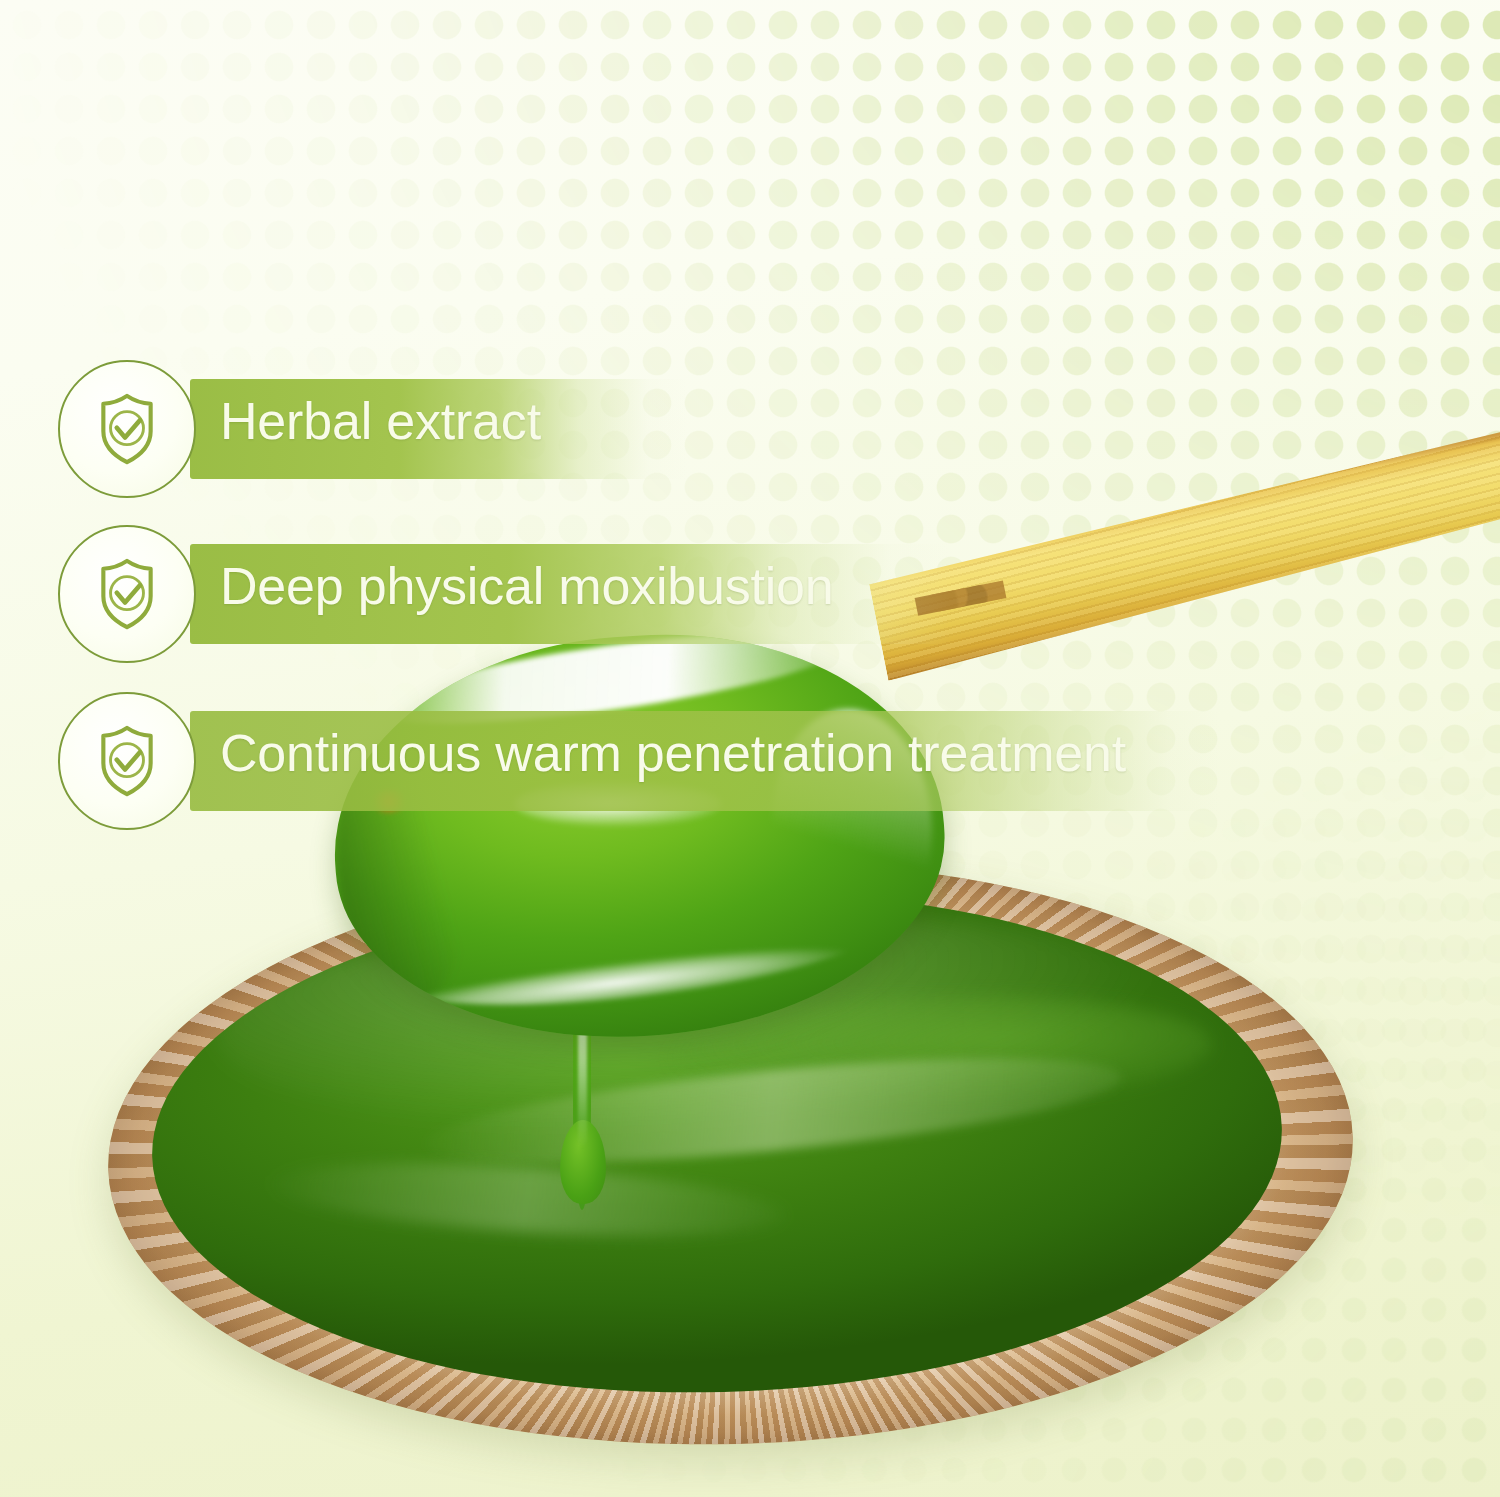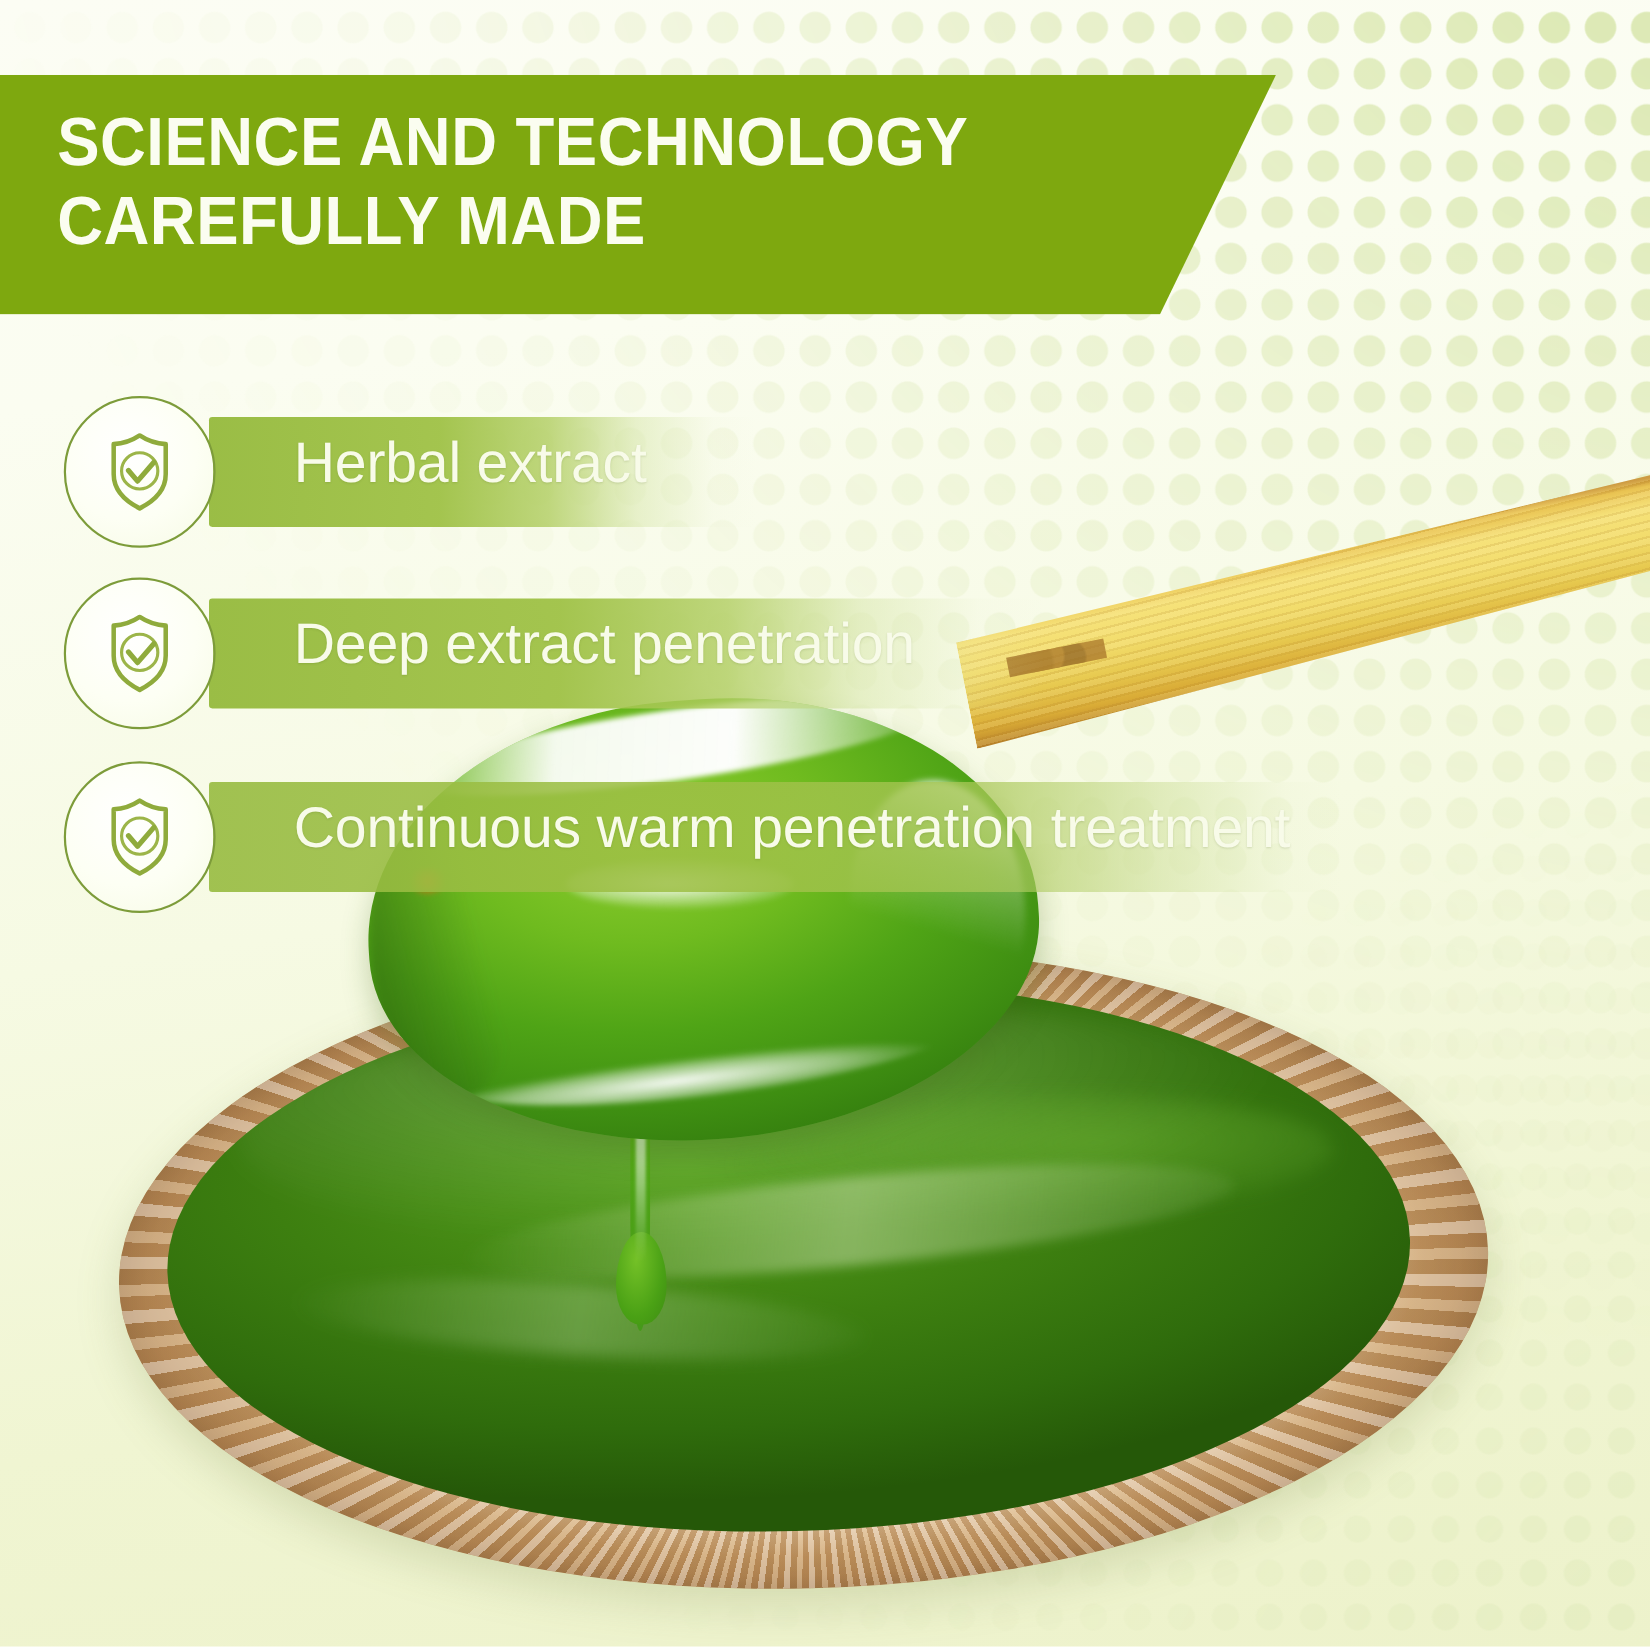--- a/index.html
+++ b/index.html
@@ -367,21 +367,20 @@
     top: 19px;
     height: 84px;
     display: flex;
     align-items: center;
     color: #f8fbe9;
     font-size: 52px;
     font-weight: normal;
     letter-spacing: -0.2px;
     white-space: nowrap;
     text-shadow: 0 1px 2px rgba(70,95,25,0.18);
-    margin-left: 47px;
   }
   .feature-icon {
     position: absolute;
     left: 0;
     top: 0;
     width: 138px;
     height: 138px;
     border-radius: 50%;
     background: radial-gradient(circle at 42% 36%, #ffffff 0%, #fdfff4 54%, #f6faE4 100%);
     border: 2px solid #7d9c3a;
@@ -449,42 +448,38 @@
         <div class="spoon-orange"></div>
         <div class="spoon-hi-top"></div>
         <div class="spoon-hi-inner"></div>
         <div class="spoon-rim-right"></div>
         <div class="spoon-hi-bottom"></div>
       </div>
     </div>
 
   </div>
 
-  <div class="banner">
-    <div class="banner-title">SCIENCE AND TECHNOLOGY
-CAREFULLY MADE</div>
-  </div>
 
   <div class="features">
 
     <div class="feature" id="feature-0">
       <div class="feature-bar"></div>
       <div class="feature-label">Herbal extract</div>
       <div class="feature-icon">
         <svg width="86" height="86" viewBox="0 0 48 48" aria-hidden="true">
           <path d="M24 5.5c4.6 3.1 9.1 4.2 13.2 4.4v15.3c0 7.6-5.3 13.3-13.2 17.3-7.9-4-13.2-9.7-13.2-17.3V9.9C15 9.7 19.4 8.6 24 5.5z" fill="none" stroke="#8fab3c" stroke-width="2.3" stroke-linejoin="round"></path>
           <circle cx="24" cy="23.5" r="9.2" fill="none" stroke="#9cb549" stroke-width="1.6"></circle>
           <path d="M18.3 23.3l4.6 5.4 8.3-9.6" fill="none" stroke="#8fab3c" stroke-width="2.6" stroke-linecap="round" stroke-linejoin="round"></path>
         </svg>
       </div>
     </div>
 
     <div class="feature" id="feature-1">
       <div class="feature-bar"></div>
-      <div class="feature-label">Deep extract penetration</div>
+      <div class="feature-label">Deep physical moxibustion</div>
       <div class="feature-icon">
         <svg width="86" height="86" viewBox="0 0 48 48" aria-hidden="true">
           <path d="M24 5.5c4.6 3.1 9.1 4.2 13.2 4.4v15.3c0 7.6-5.3 13.3-13.2 17.3-7.9-4-13.2-9.7-13.2-17.3V9.9C15 9.7 19.4 8.6 24 5.5z" fill="none" stroke="#8fab3c" stroke-width="2.3" stroke-linejoin="round"></path>
           <circle cx="24" cy="23.5" r="9.2" fill="none" stroke="#9cb549" stroke-width="1.6"></circle>
           <path d="M18.3 23.3l4.6 5.4 8.3-9.6" fill="none" stroke="#8fab3c" stroke-width="2.6" stroke-linecap="round" stroke-linejoin="round"></path>
         </svg>
       </div>
     </div>
 
     <div class="feature" id="feature-2">

